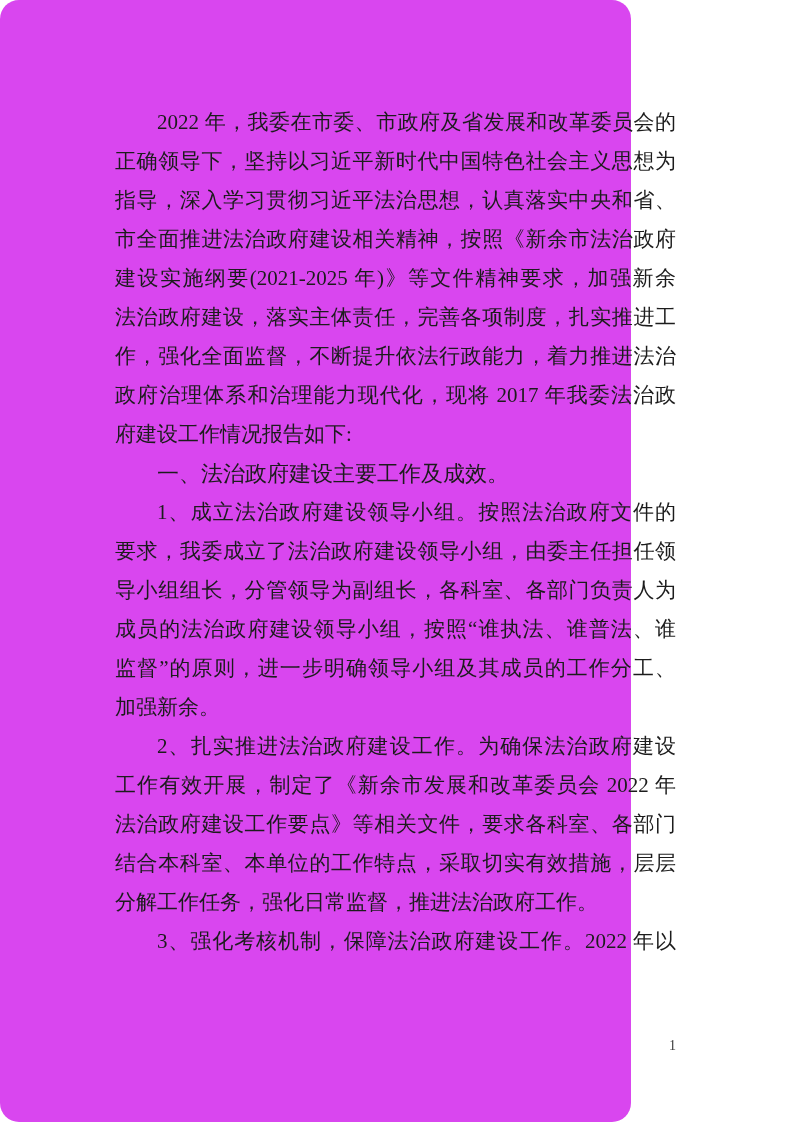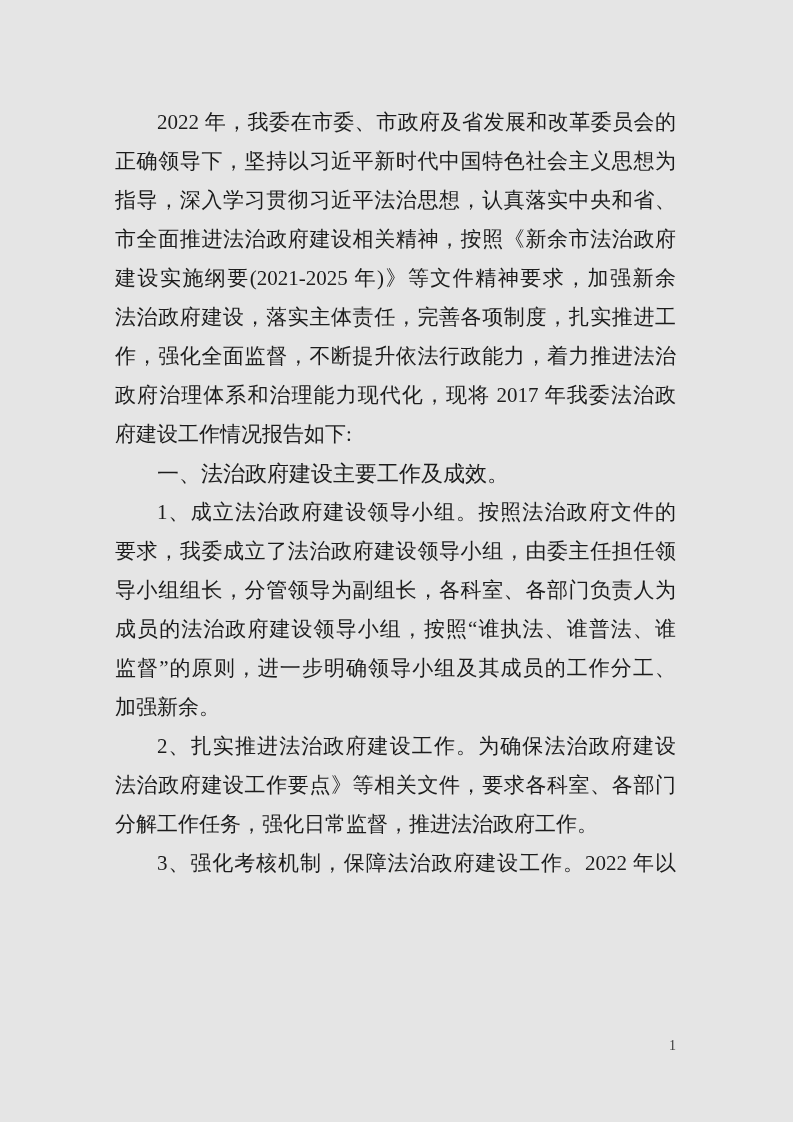--- a/index.html
+++ b/index.html
@@ -11,23 +11,24 @@
     height: 1122px;
     background: #ffffff;
     position: relative;
     overflow: hidden;
     font-family: "Liberation Serif", "DejaVu Serif", serif;
   }
   .page {
     position: absolute;
     left: 0;
     top: 0;
-    width: 793px;
+    width: 631px;
     height: 1122px;
-    background: #e5e5e5;
+    background: #d946ef;
+    border-radius: 19px;
   }
   .content {
     position: absolute;
     left: 115px;
     top: 103px;
     width: 561px;
     color: #1c1c1c;
   }
   .line {
     height: 39px;
@@ -82,18 +83,20 @@
       <div class="line body"><span>政府治理体系和治理能力现代化，现将 2017 年我委法治政</span></div>
       <div class="line body last"><span>府建设工作情况报告如下:</span></div>
       <div class="line h1 indent last"><span>一、法治政府建设主要工作及成效。</span></div>
       <div class="line body indent"><span class="lead">1、成立法治政府建设领导小组。</span><span>按照法治政府文件的</span></div>
       <div class="line body"><span>要求，我委成立了法治政府建设领导小组，由委主任担任领</span></div>
       <div class="line body"><span>导小组组长，分管领导为副组长，各科室、各部门负责人为</span></div>
       <div class="line body"><span>成员的法治政府建设领导小组，按照“谁执法、谁普法、谁</span></div>
       <div class="line body"><span>监督”的原则，进一步明确领导小组及其成员的工作分工、</span></div>
       <div class="line body last"><span>加强新余。</span></div>
       <div class="line body indent"><span class="lead">2、扎实推进法治政府建设工作。</span><span>为确保法治政府建设</span></div>
+      <div class="line body"><span>工作有效开展，制定了《新余市发展和改革委员会 2022 年</span></div>
       <div class="line body"><span>法治政府建设工作要点》等相关文件，要求各科室、各部门</span></div>
+      <div class="line body"><span>结合本科室、本单位的工作特点，采取切实有效措施，层层</span></div>
       <div class="line body last"><span>分解工作任务，强化日常监督，推进法治政府工作。</span></div>
       <div class="line body indent"><span class="lead">3、强化考核机制，保障法治政府建设工作。</span><span>2022 年以</span></div>
     </div>
   <div class="pagenum">1</div>
 </div>
 
 </body></html>

